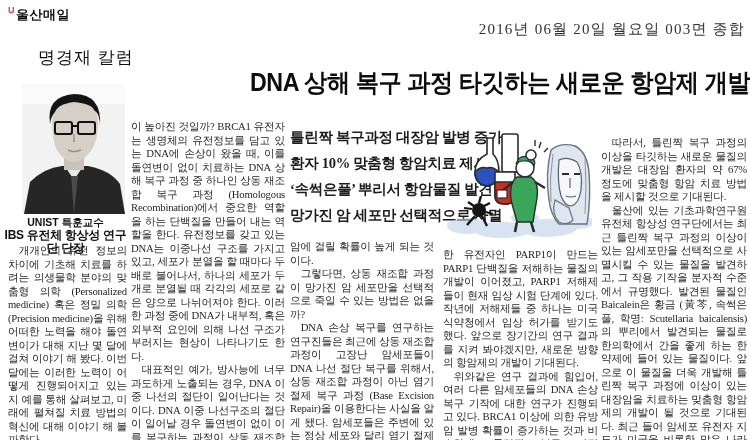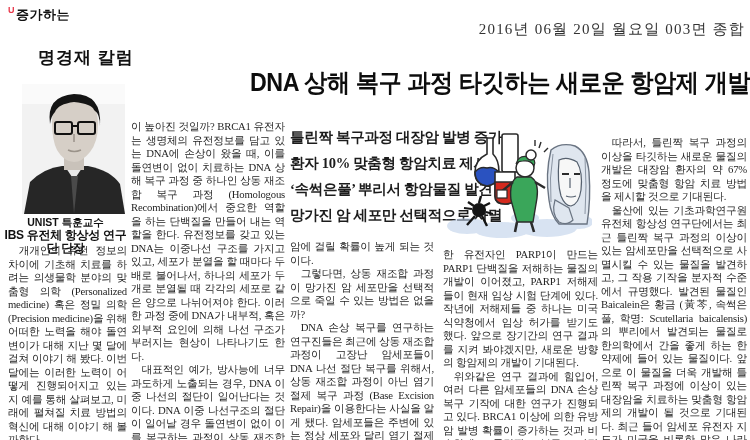--- a/index.html
+++ b/index.html
@@ -6,21 +6,21 @@
   body{background:#ffffff;width:750px;height:440px;overflow:hidden;
        font-family:"Liberation Serif", serif;color:#222;}
   .page{position:relative;width:750px;height:440px;background:#fff;overflow:hidden;}
 
   
   .logo{position:absolute;left:8px;top:5px;font-family:"Liberation Sans",sans-serif;
         font-weight:bold;font-size:13px;color:#111;letter-spacing:0.5px;}
   .logo-u{color:#e8374a;font-size:9px;vertical-align:6px;font-weight:bold;margin-right:1px;}
   .dateline{position:absolute;right:5px;top:20px;font-size:15px;color:#333;
             letter-spacing:1.2px;font-family:"Liberation Serif",serif;}
-  .column-label{position:absolute;left:38px;top:46px;font-size:17px;font-weight:bold;
+  .column-label{position:absolute;left:38px;top:46px;font-size:17px;font-weight:normal;
                 color:#111;font-family:"Liberation Sans",sans-serif;letter-spacing:1px;text-align:right;}
 
   
   .headline{position:absolute;left:250px;top:66px;width:500px;margin:0;
             font-family:"Liberation Sans",sans-serif;font-weight:bold;font-size:25px;
             color:#0d0d0d;white-space:nowrap;letter-spacing:-0.5px;
             transform:scaleX(0.93);transform-origin:left center;}
 
   
   .photo{position:absolute;left:22px;top:84px;width:103px;height:130px;overflow:hidden;}
@@ -47,21 +47,21 @@
   .col3{left:290px;top:232px;width:144px;height:200px;}
   .col4{left:443px;top:240px;width:155px;height:200px;}
   .col5{left:601px;top:128px;width:146px;height:312px;}
 </style>
 </head>
 <body>
 
 <div class="page">
 
   <div class="logo">
-    <span class="logo-u">U</span><span>증가하는</span>
+    <span class="logo-u">U</span><span>울산매일</span>
   </div>
   <div class="dateline">2016년 06월 20일 월요일 003면 종합</div>
   <div class="column-label">명경재 칼럼</div>
 
   <h1 class="headline">DNA 상해 복구 과정 타깃하는 새로운 항암제 개발</h1>
 
   <div class="photo">
     <svg width="103" height="130" viewBox="0 0 103 130" xmlns="http://www.w3.org/2000/svg">
       <rect width="103" height="130" fill="#f2f2f2"></rect>
       <rect x="0" y="0" width="103" height="20" fill="#fafafa"></rect>

